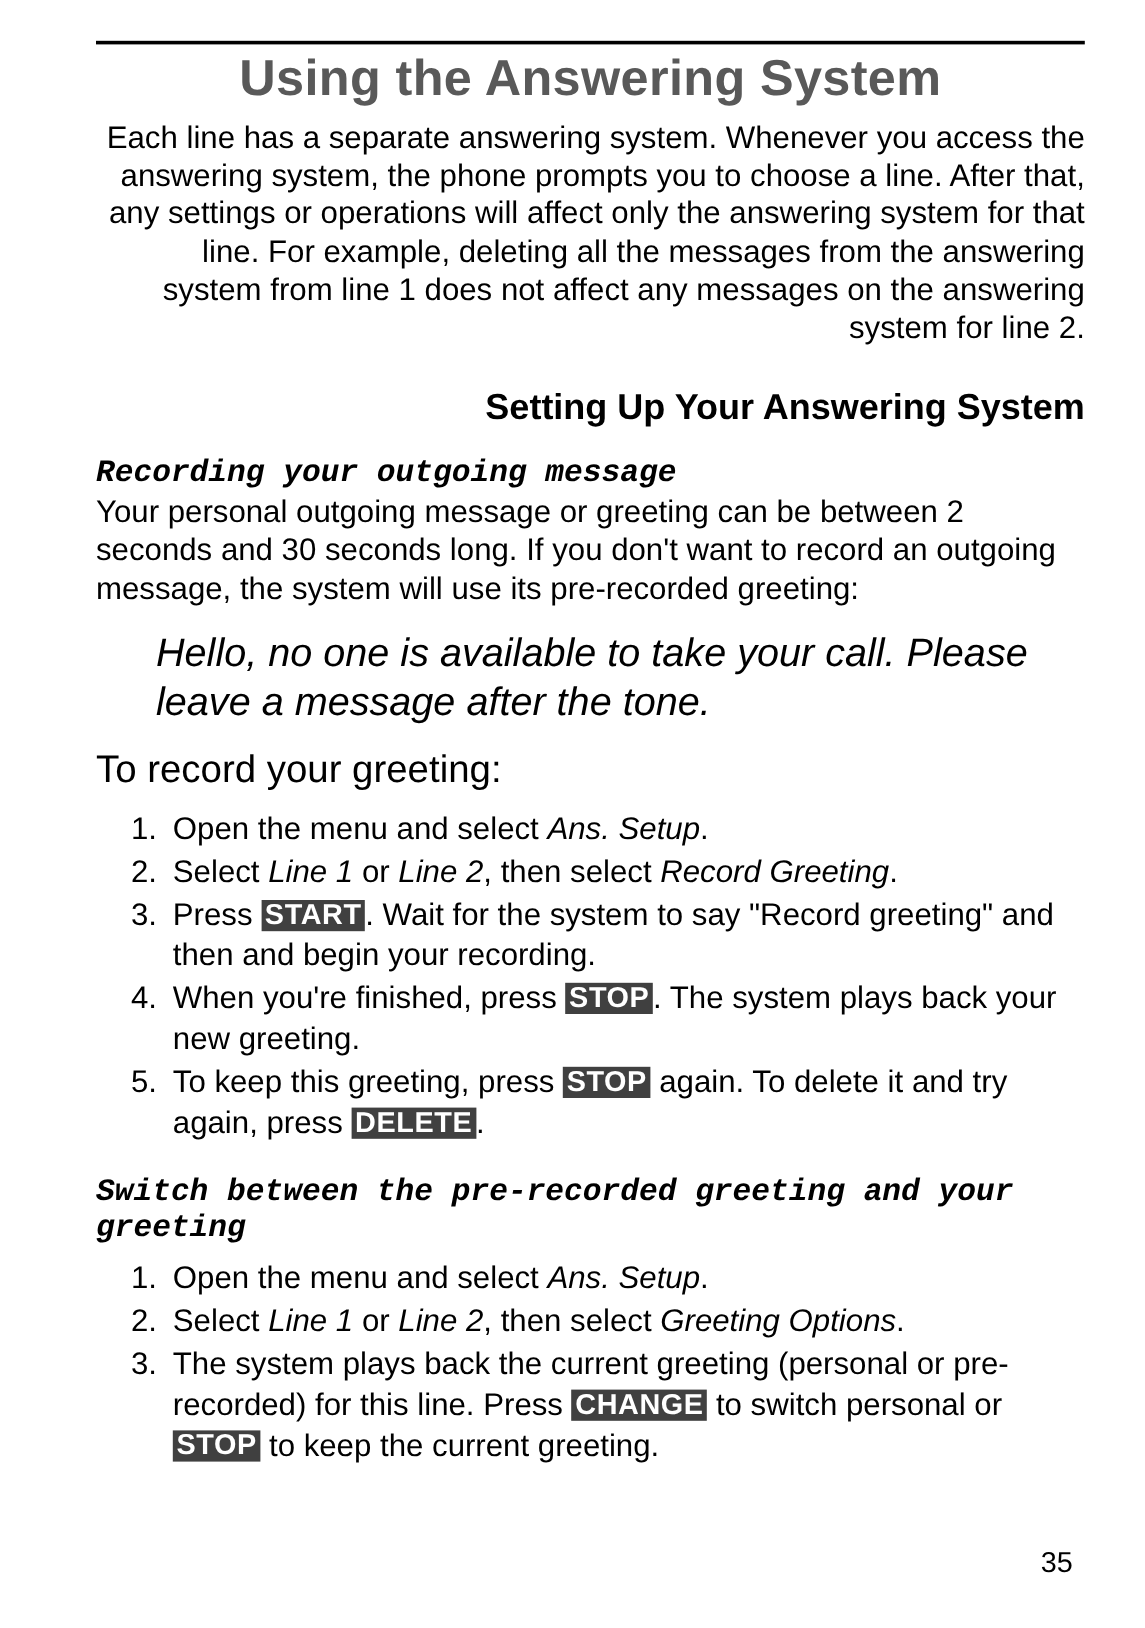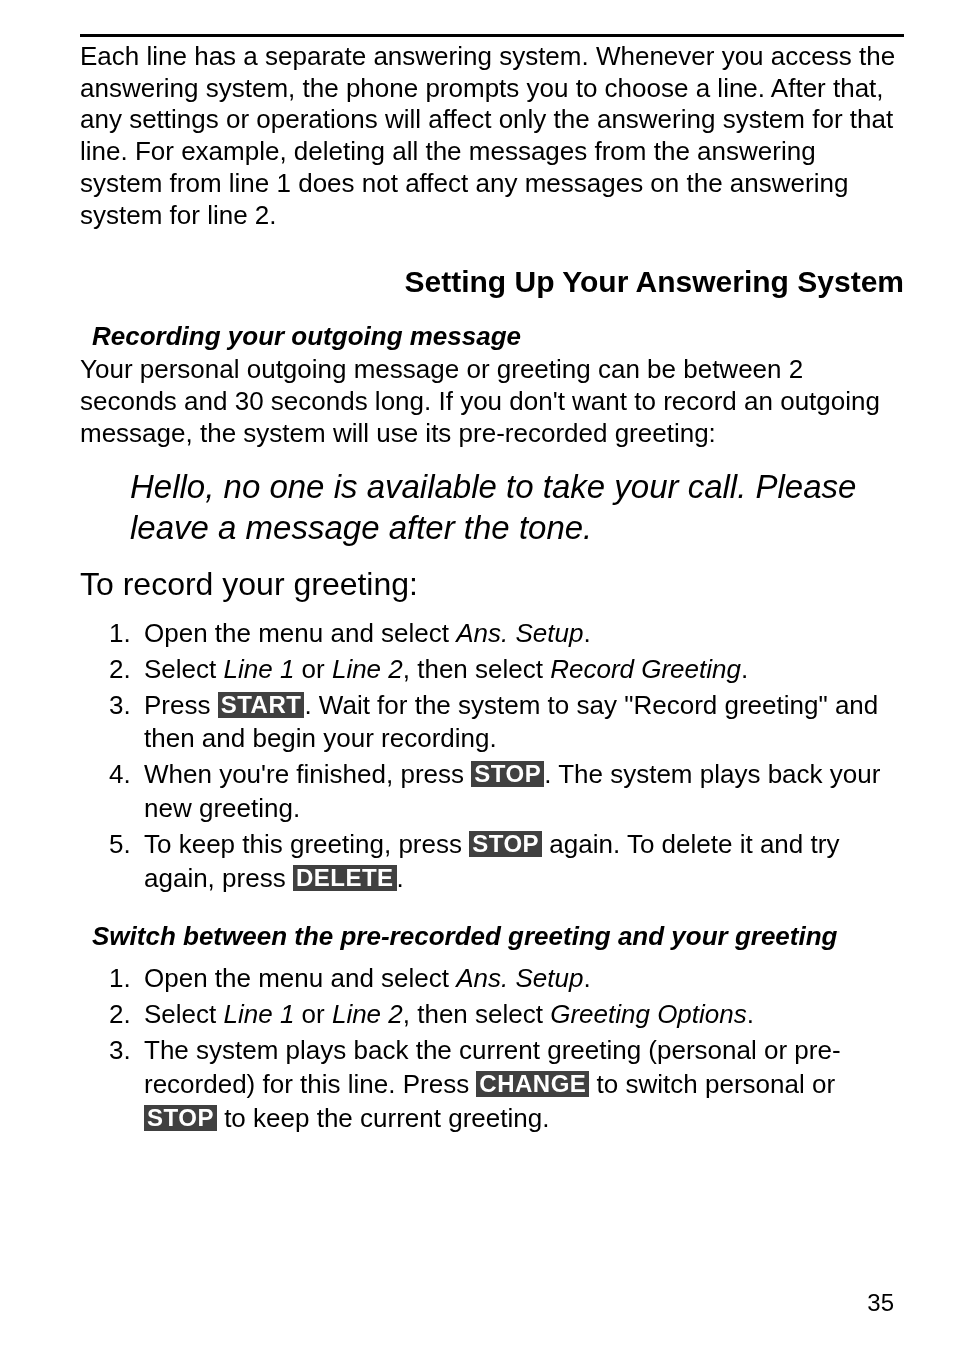--- a/index.html
+++ b/index.html
@@ -26,32 +26,34 @@
     color: #595959;
     font-size: 42px;
     text-align: center;
     margin: 0 0 10px 0;
     letter-spacing: 0.3px;
   }
   p.intro {
     font-size: 26px;
     line-height: 1.22;
     margin: 0 0 34px 0;
+    text-align: right;
   }
   h2.section {
     font-size: 30px;
     font-weight: 700;
     margin: 0 0 22px 0;
     text-align: right;
   }
   h3.subsection {
     font-size: 26px;
     font-weight: 700;
     font-style: italic;
-    margin: 0 0 2px 12px;
+    margin: 0 0 2px 0;
+    font-family: Liberation Mono, monospace;
   }
   p.body {
     font-size: 26px;
     line-height: 1.22;
     margin: 0 0 18px 0;
   }
   blockquote.quote {
     font-size: 33px;
     font-style: italic;
     margin: 0 0 18px 0;
@@ -94,20 +96,21 @@
     font-size: 24px;
     text-align: center;
   }
 </style>
 </head>
 <body>
 
 <div class="page">
   <div class="rule"></div>
 
+  <h1 class="title">Using the Answering System</h1>
 
   <p class="intro">Each line has a separate answering system. Whenever you access the answering system, the phone prompts you to choose a line. After that, any settings or operations will affect only the answering system for that line. For example, deleting all the messages from the answering system from line 1 does not affect any messages on the answering system for line 2.</p>
 
   <h2 class="section">Setting Up Your Answering System</h2>
 
   <h3 class="subsection">Recording your outgoing message</h3>
 
   <p class="body">Your personal outgoing message or greeting can be between 2 seconds and 30 seconds long. If you don't want to record an outgoing message, the system will use its pre-recorded greeting:</p>
 
   <blockquote class="quote">Hello, no one is available to take your call. Please leave a message after the tone.</blockquote>

